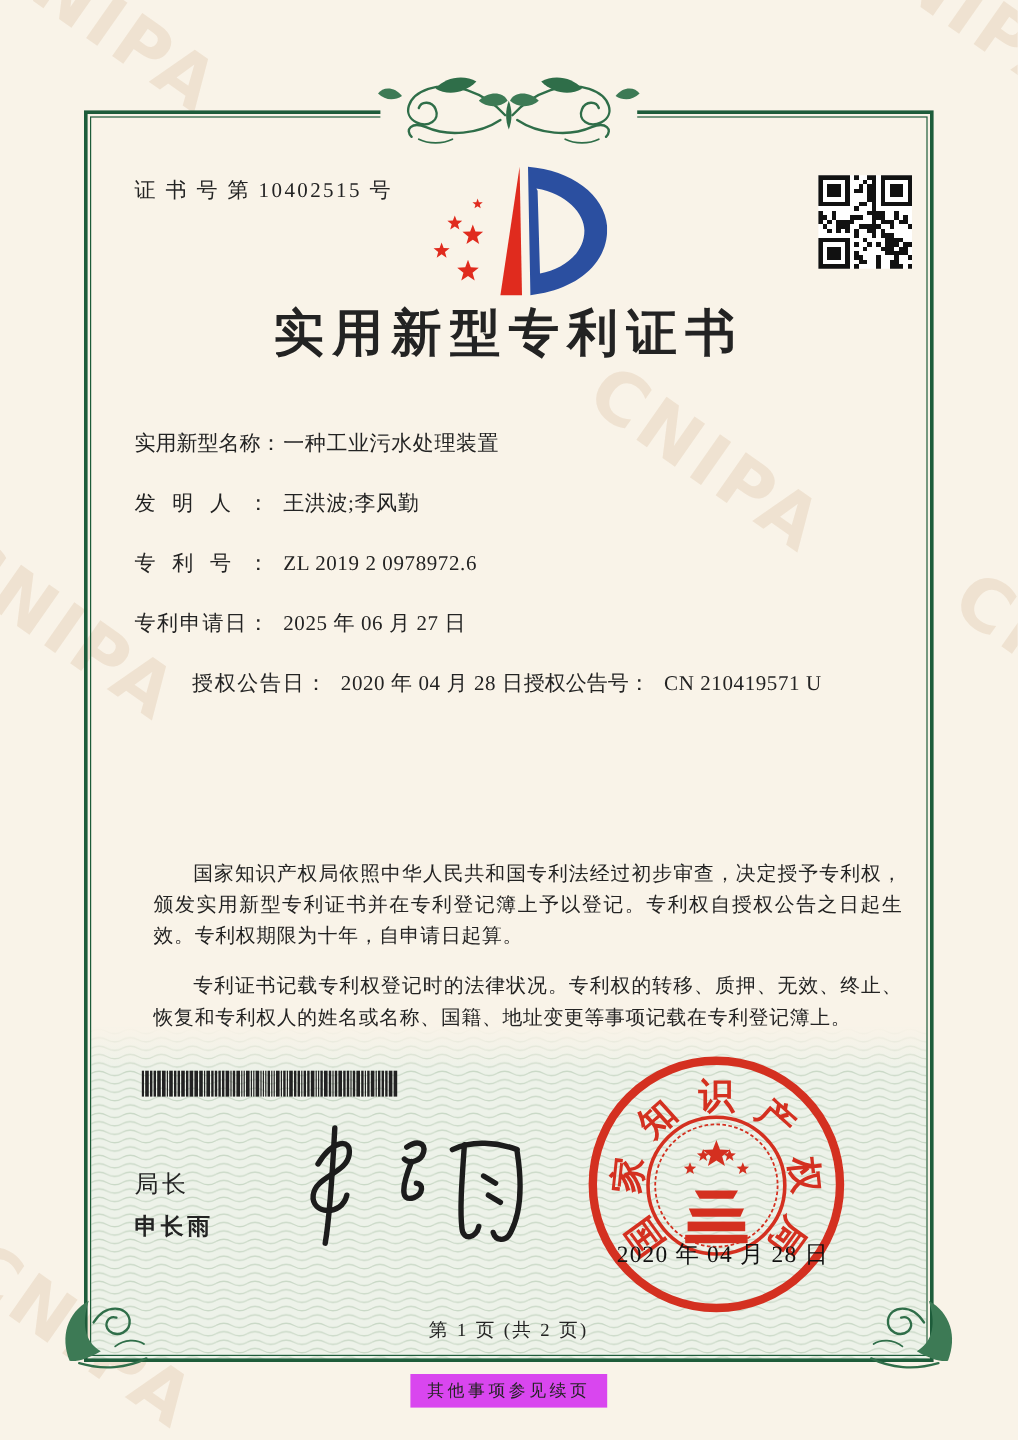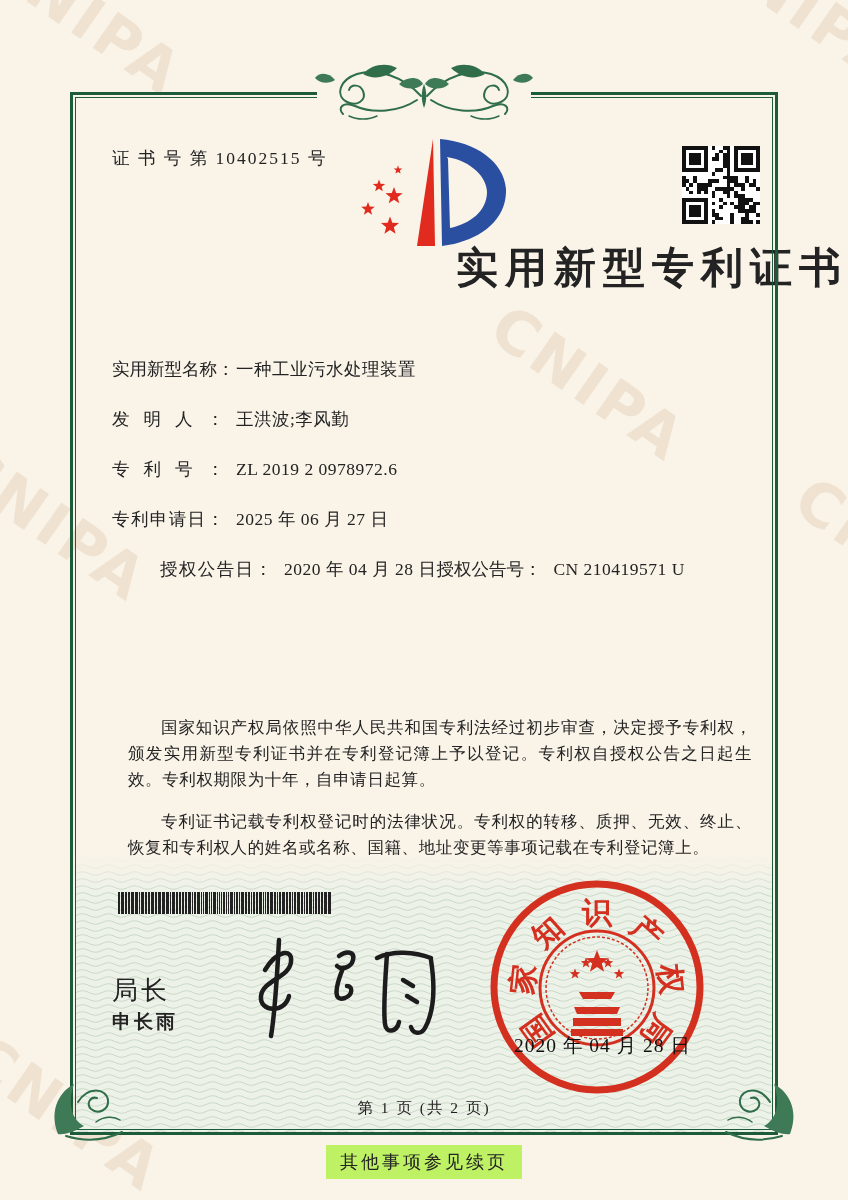--- a/index.html
+++ b/index.html
@@ -23,21 +23,21 @@
     position:absolute; left:70px; top:92px; width:708px; height:1043px;
     border:3px solid var(--frame-green); z-index:5; pointer-events:none;
   }
   .frame-inner{position:absolute; inset:2px; border:1px solid var(--frame-green);}
   .ornament-top{position:absolute; left:50%; top:58px; transform:translateX(-50%); z-index:6;}
   .ornament-corner{position:absolute; z-index:6;}
   .cert-no{position:absolute; left:112px; top:146px; font-size:17.5px; letter-spacing:2px; z-index:2;}
   .logo{position:absolute; left:346px; top:134px; z-index:2;}
   .qr{position:absolute; left:682px; top:146px; z-index:2;}
   .title{
-    position:absolute; left:0; top:240px; width:100%; text-align:right;
+    position:absolute; left:0; top:250px; width:100%; text-align:center;
     font-size:42px; font-weight:bold; letter-spacing:7px; z-index:2;
   }
   .fields{position:absolute; left:112px; top:358px; width:560px; z-index:2; font-size:17.5px;}
   .frow{line-height:23px; margin-bottom:27px; white-space:nowrap;}
   .flabel{
     display:inline-block; width:112px; text-align:justify; text-align-last:justify;
     vertical-align:top;
   }
   .fvalue{margin-left:12px; letter-spacing:0.5px;}
   .frow-double{display:flex;margin-left:48px;}
@@ -48,36 +48,36 @@
     position:absolute; left:112px; top:699px; width:656px; z-index:2;
     font-size:16.5px; line-height:26px; text-align:justify; letter-spacing:0.6px;
   }
   .body-text p{text-indent:2em; margin:16px;}
   .band{position:absolute; left:76px; top:856px; width:696px; height:277px; z-index:1;}
   .band-fade{
     position:absolute; left:0; top:0; width:100%; height:36px;
     background:linear-gradient(var(--paper), rgba(249,243,232,0));
   }
   .barcode{position:absolute; left:118px; top:892px; z-index:2;}
-  .issuer-title{position:absolute; left:112px; top:973px; font-size:26px; letter-spacing:3px; z-index:2;}
+  .issuer-title{position:absolute; left:112px; top:973px; font-size:20px; letter-spacing:3px; z-index:2;}
   .issuer-name{position:absolute; left:112px; top:1009px; font-size:19px; letter-spacing:3px; z-index:2;font-weight:bold;}
   .signature{position:absolute; left:235px; top:928px; z-index:2;}
   .seal{position:absolute; left:486px; top:876px; z-index:3;}
   .seal-date{
     position:absolute; left:514px; top:1032px; font-size:19.5px; letter-spacing:1px;
     z-index:4; color:#111;
   }
   .pagination{
     position:absolute; left:0; top:1098px; width:100%; text-align:center;
     font-size:15.5px; letter-spacing:2px; z-index:4;
   }
   .note-wrap{position:absolute; left:0; top:1145px; width:100%; text-align:center; z-index:4;}
   .note{
-    display:inline-block; background:#bef264; padding:5px 14px;
-    font-size:18px; letter-spacing:3px;
+    display:inline-block; background:#d946ef; padding:5px 14px;
+    font-size:14px; letter-spacing:3px;
   }
 </style>
 </head>
 <body>
 
 <span class="wm" style="left:-25px; top:-18px;">CNIPA</span>
 <span class="wm" style="left:693px; top:-28px;">CNIPA</span>
 <span class="wm" style="left:-60px; top:488px;">CNIPA</span>
 <span class="wm" style="left:478px; top:348px;">CNIPA</span>
 <span class="wm" style="left:782px; top:520px;">CNIPA</span>

